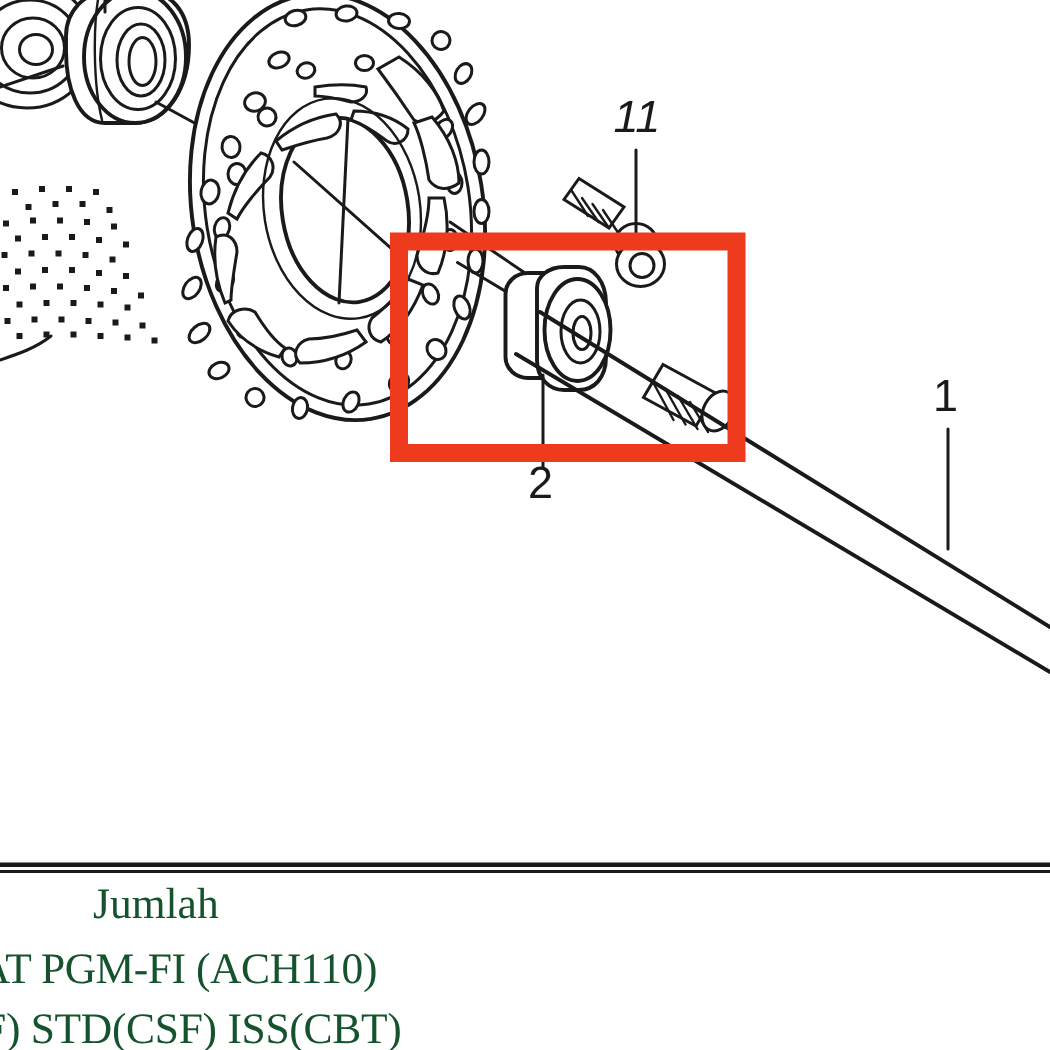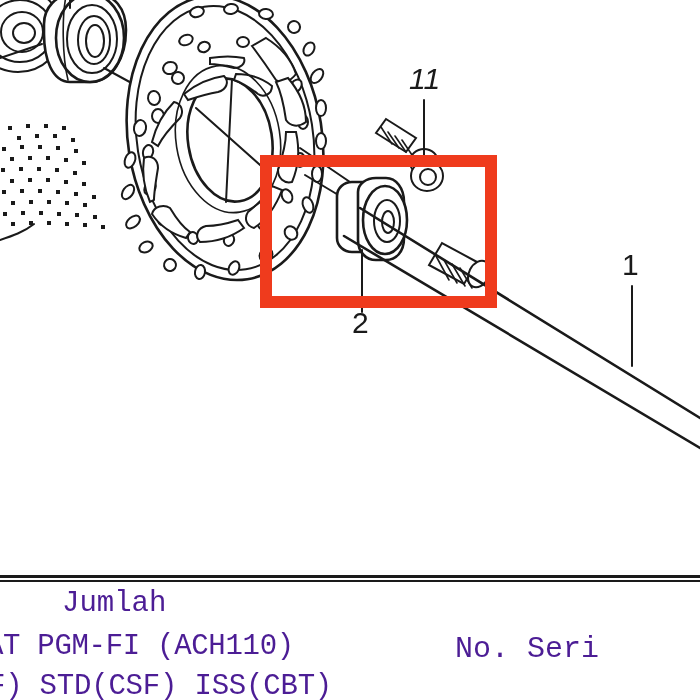--- a/index.html
+++ b/index.html
@@ -85,22 +85,22 @@
   .rule-top-thin {
     position: absolute;
     left: 0;
     top: 5px;
     width: 700px;
     height: 2px;
     background: #1a1a1a;
   }
   .tbl-text {
     position: absolute;
-    font-family: Liberation Mono, monospace;
-    color: #4c1d95;
+    font-family: Liberation Serif, serif;
+    color: #14532d;
     white-space: nowrap;
     line-height: 1;
   }
   #cell-jumlah {
     left: 62px;
     top: 14px;
     font-size: 29px;
   }
   #cell-model {
     left: -14px;
@@ -342,16 +342,15 @@
   <div id="table-block">
     <div class="rule-top"></div>
     <div class="rule-top-thin"></div>
 
     <div class="tbl-text" id="cell-jumlah">Jumlah</div>
 
     <div class="tbl-text" id="cell-model">AT PGM-FI (ACH110)</div>
 
     <div class="tbl-text" id="cell-variants">F)   STD(CSF)     ISS(CBT)</div>
 
-    <div class="tbl-text" id="cell-noseri">No. Seri</div>
   </div>
 
 </div>
 
 </body></html>

